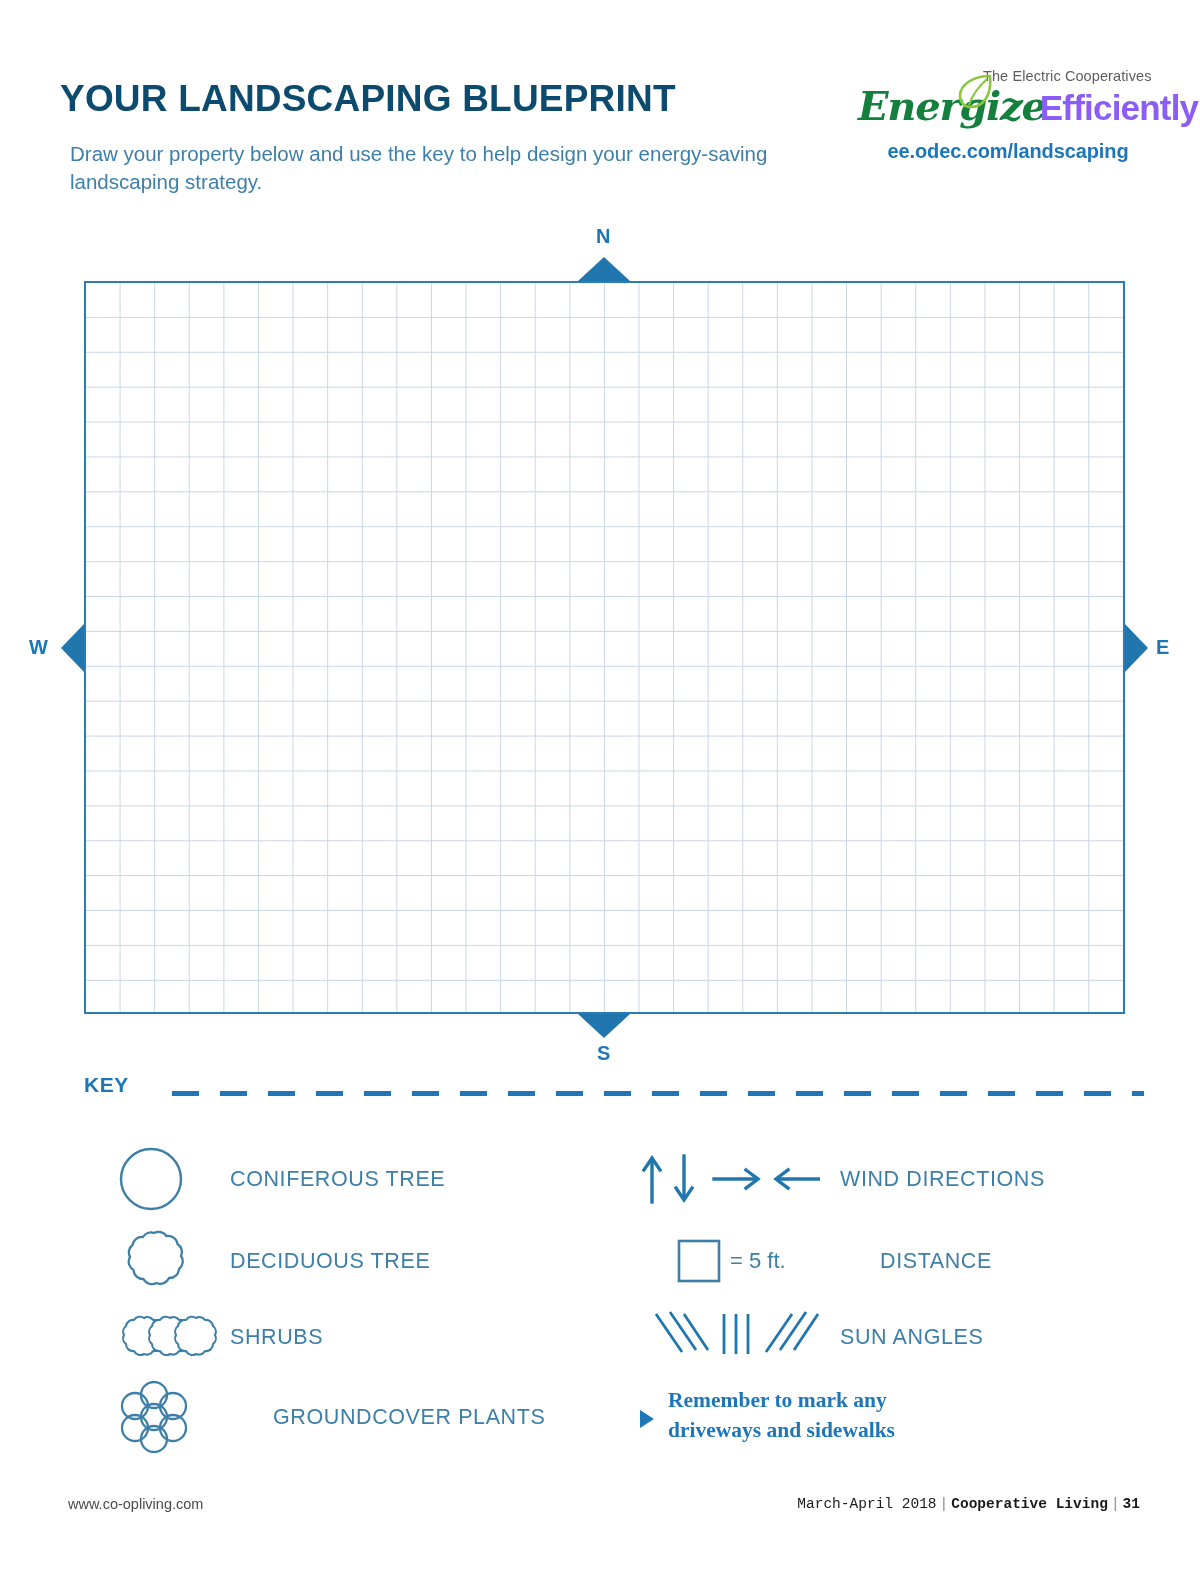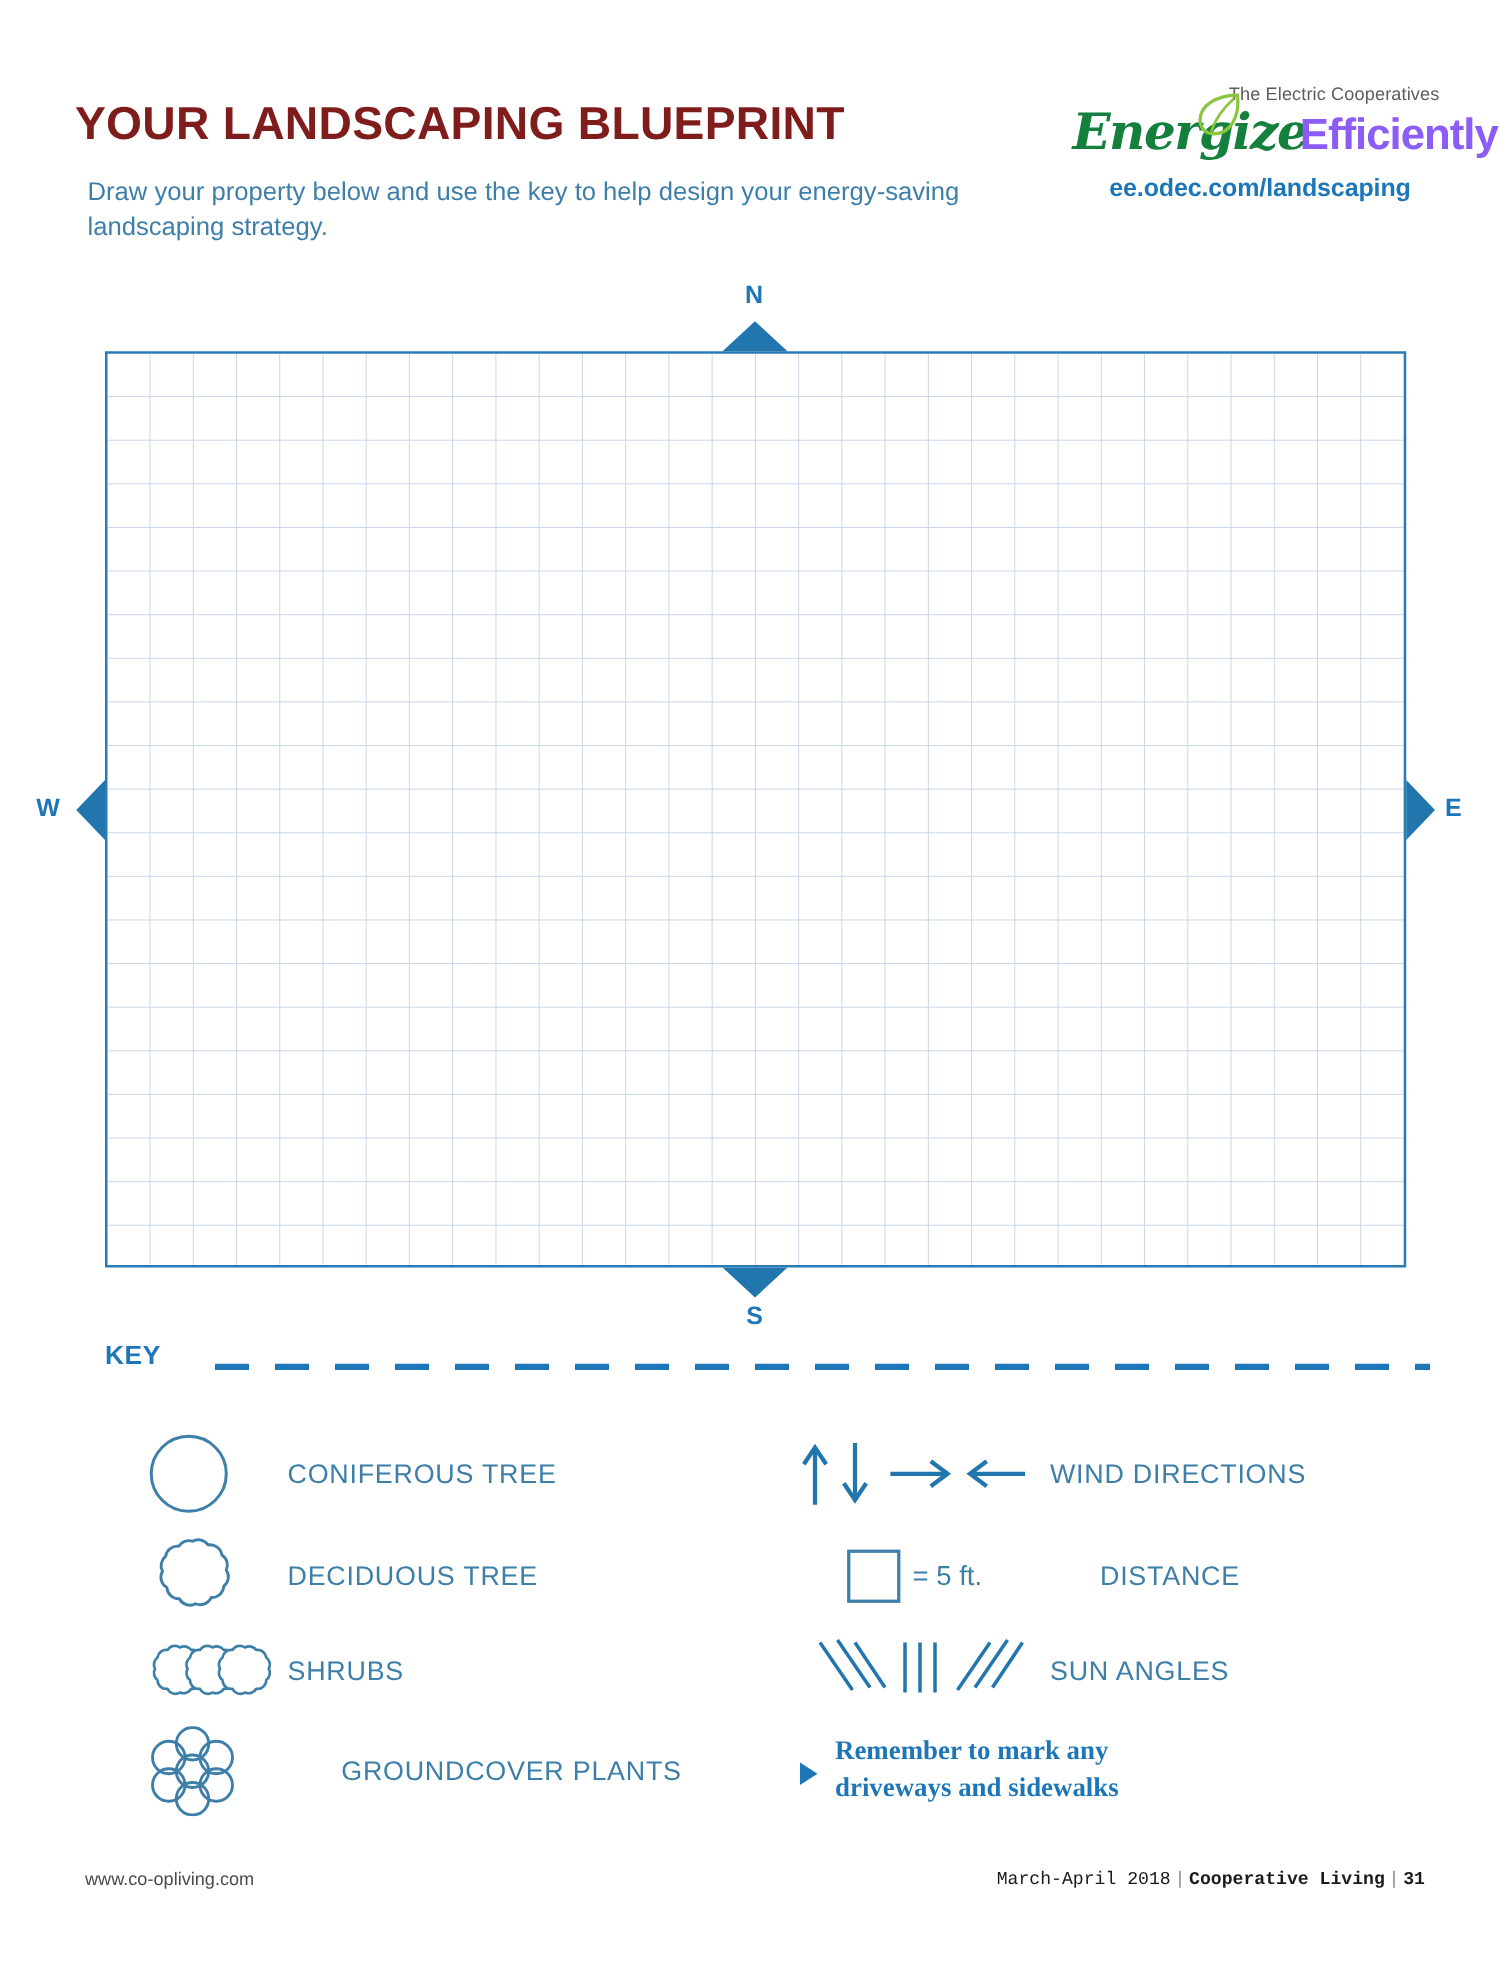--- a/index.html
+++ b/index.html
@@ -21,21 +21,21 @@
     position: absolute;
     left: 0; top: 0;
     width: 1200px; height: 210px;
   }
   #page-title {
     position: absolute;
     left: 60px; top: 78px;
     font-size: 37px;
     font-weight: bold;
     letter-spacing: 0.2px;
-    color: #7f1d1d;
+    color: #0c4a6e;
     white-space: nowrap;
   }
   #subtitle {
     position: absolute;
     left: 70px; top: 140px;
     width: 700px;
     font-size: 20.5px;
     line-height: 28px;
     color: #3d7fa8;
   }

